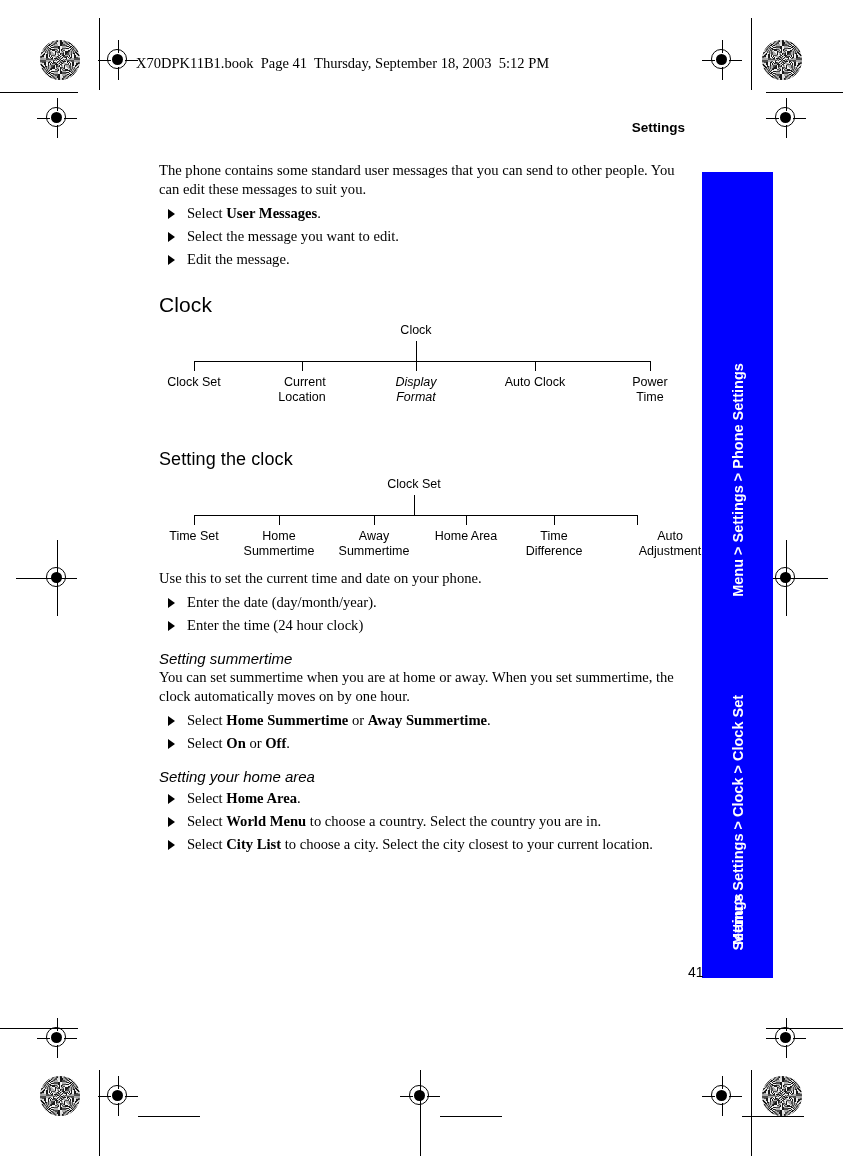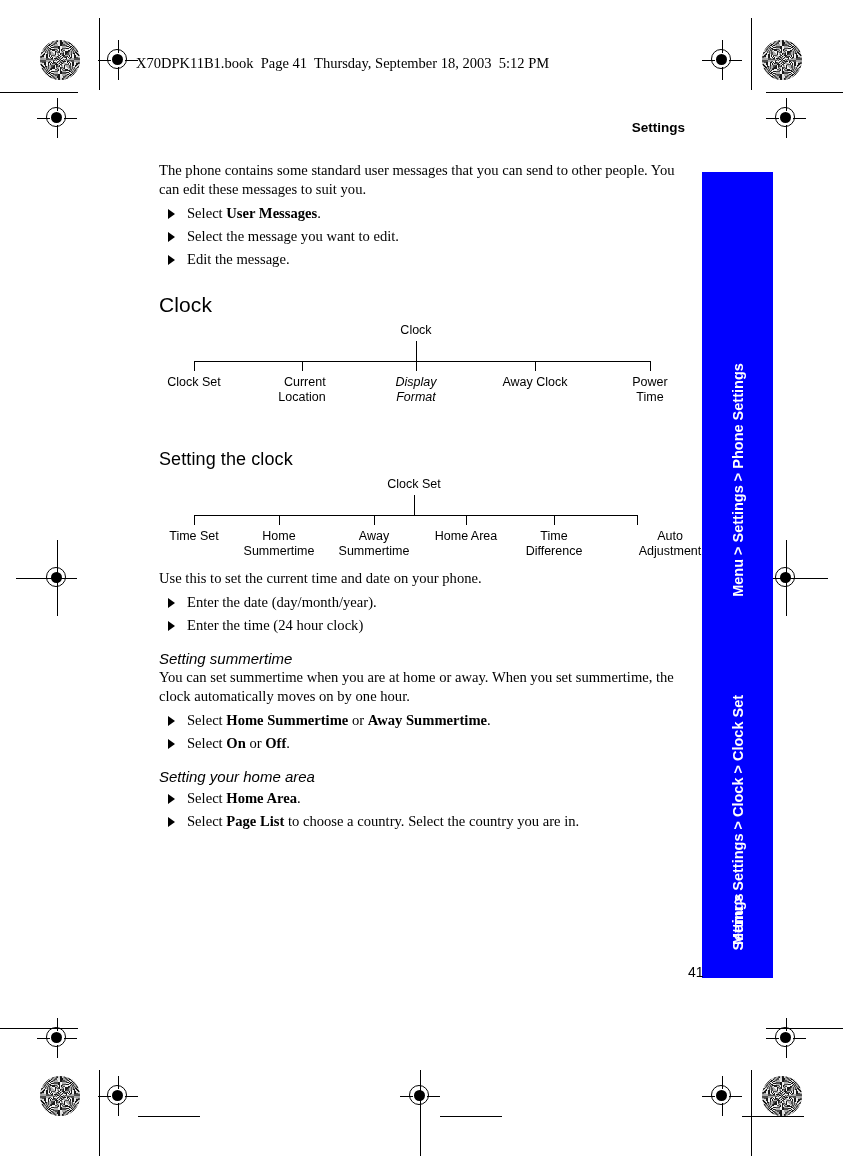--- a/index.html
+++ b/index.html
@@ -312,21 +312,21 @@
       <div class="seg h" style="left: 35px; top: 38px; width: 456px;"></div>
       <div class="seg v" style="left: 35px; top: 38px; height: 10px;"></div>
       <div class="leaf" style="left: 35px; top: 52px;">Clock Set</div>
       <div class="seg v" style="left: 143px; top: 38px; height: 10px;"></div>
       <div class="leaf" style="left: 143px; top: 52px; text-align: right;">Current
 Location</div>
       <div class="seg v" style="left: 257px; top: 38px; height: 10px;"></div>
       <div class="leaf" style="left: 257px; top: 52px; font-style: italic;">Display
 Format</div>
       <div class="seg v" style="left: 376px; top: 38px; height: 10px;"></div>
-      <div class="leaf" style="left: 376px; top: 52px;">Away Clock</div>
+      <div class="leaf" style="left: 376px; top: 52px;">Auto Clock</div>
       <div class="seg v" style="left: 491px; top: 38px; height: 10px;"></div>
       <div class="leaf" style="left: 491px; top: 52px;">Power Time</div>
     </div>
 
   <h2 class="head1" style="margin-top:30px;">Setting the clock</h2>
 
   <div class="tree" style="height:92px;" id="tree1">
       <div class="root-label" style="left: 255px; top: 0px;">Clock Set</div>
       <div class="seg v" style="left: 255px; top: 18px; height: 20px;"></div>
       <div class="seg h" style="left: 35px; top: 38px; width: 443px;"></div>
@@ -357,21 +357,22 @@
   <h3 class="head3">Setting summertime</h3>
   <p class="body">You can set summertime when you are at home or away. When you set summertime, the clock automatically moves on by one hour.</p>
   <ul class="steps">
     <li><span class="tri"></span><span>Select </span><b>Home Summertime</b><span> or </span><b>Away Summertime</b><span>.</span></li>
     <li><span class="tri"></span><span>Select </span><b>On</b><span> or </span><b>Off</b><span>.</span></li>
   </ul>
 
   <h3 class="head3">Setting your home area</h3>
   <ul class="steps">
     <li><span class="tri"></span><span>Select </span><b>Home Area</b><span>.</span></li>
-    <li><span class="tri"></span><span>Select </span><b>Page List</b><span> to choose a country. Select the country you are in.</span></li>
+    <li><span class="tri"></span><span>Select </span><b>World Menu</b><span> to choose a country. Select the country you are in.</span></li>
+    <li><span class="tri"></span><span>Select </span><b>City List</b><span> to choose a city. Select the city closest to your current location.</span></li>
   </ul>
 </div>
 
 <div class="sidetab">
   <div class="vlabel" style="top:300px;">Menu &gt; Settings &gt; Phone Settings</div>
   <div class="vlabel" style="top:640px;">Menu &gt; Settings &gt; Clock &gt; Clock Set</div>
   <div class="vlabel" style="top:742px;">Settings</div>
 </div>
 
 <div class="pagenum">41</div>

